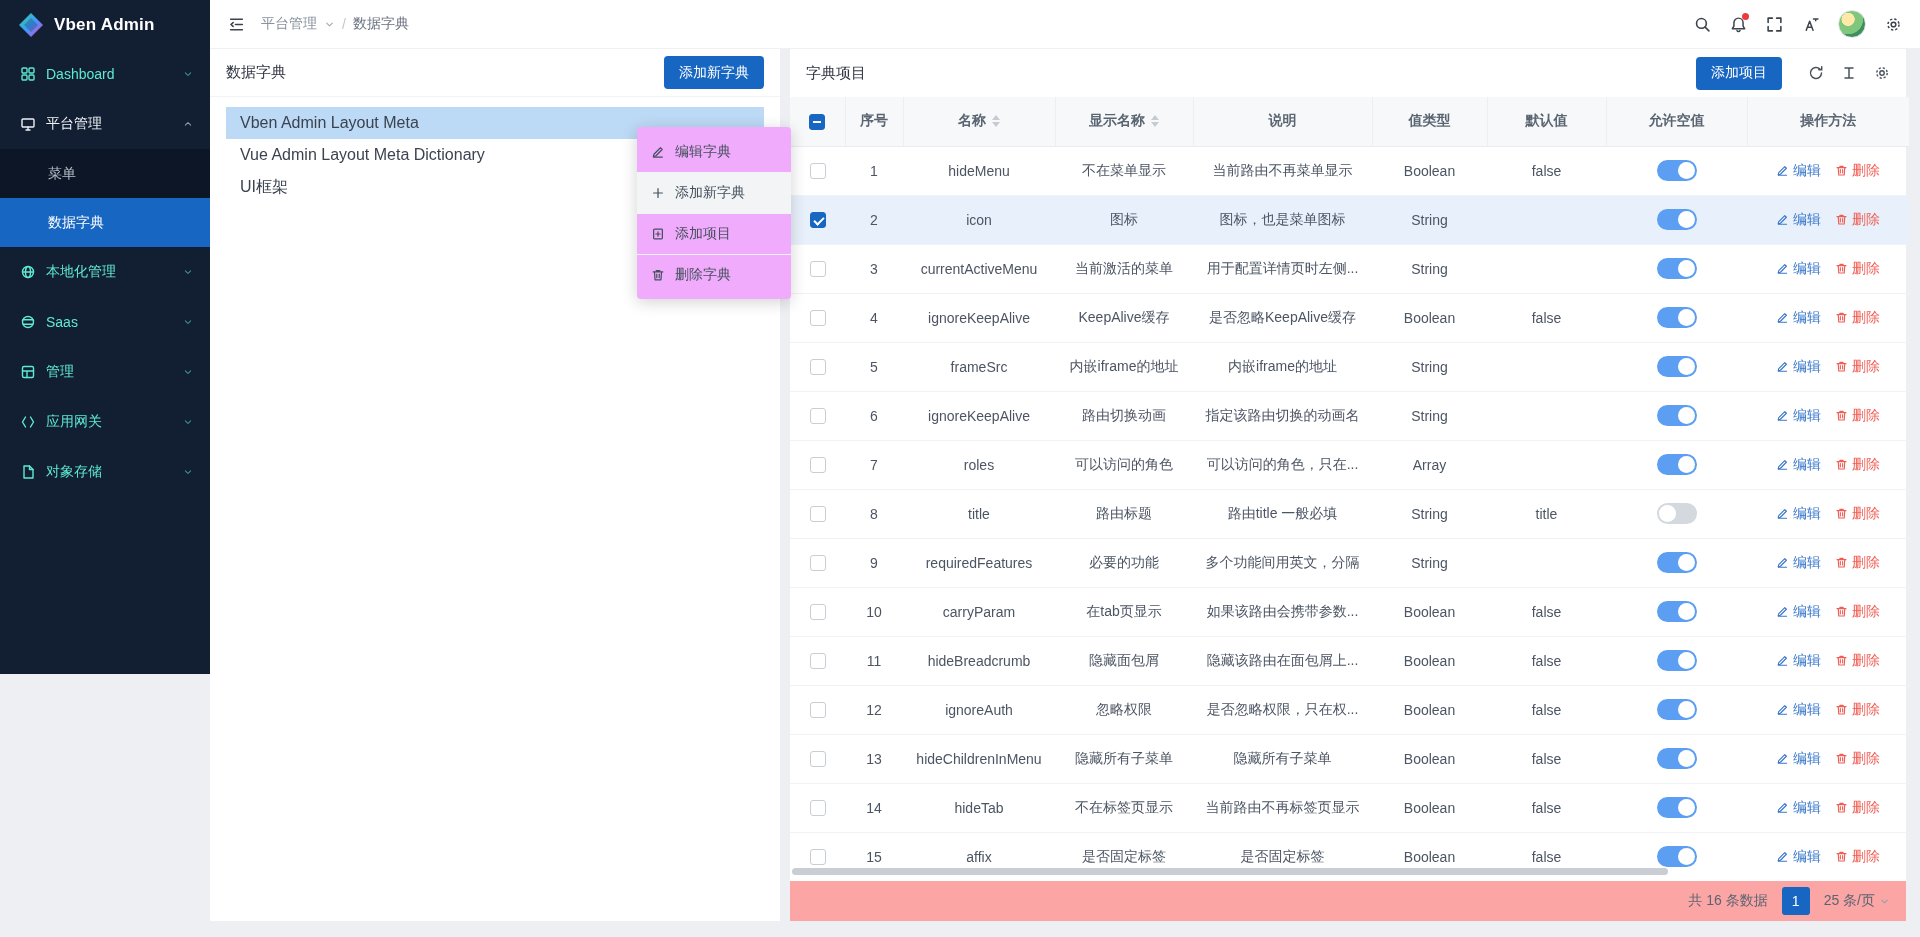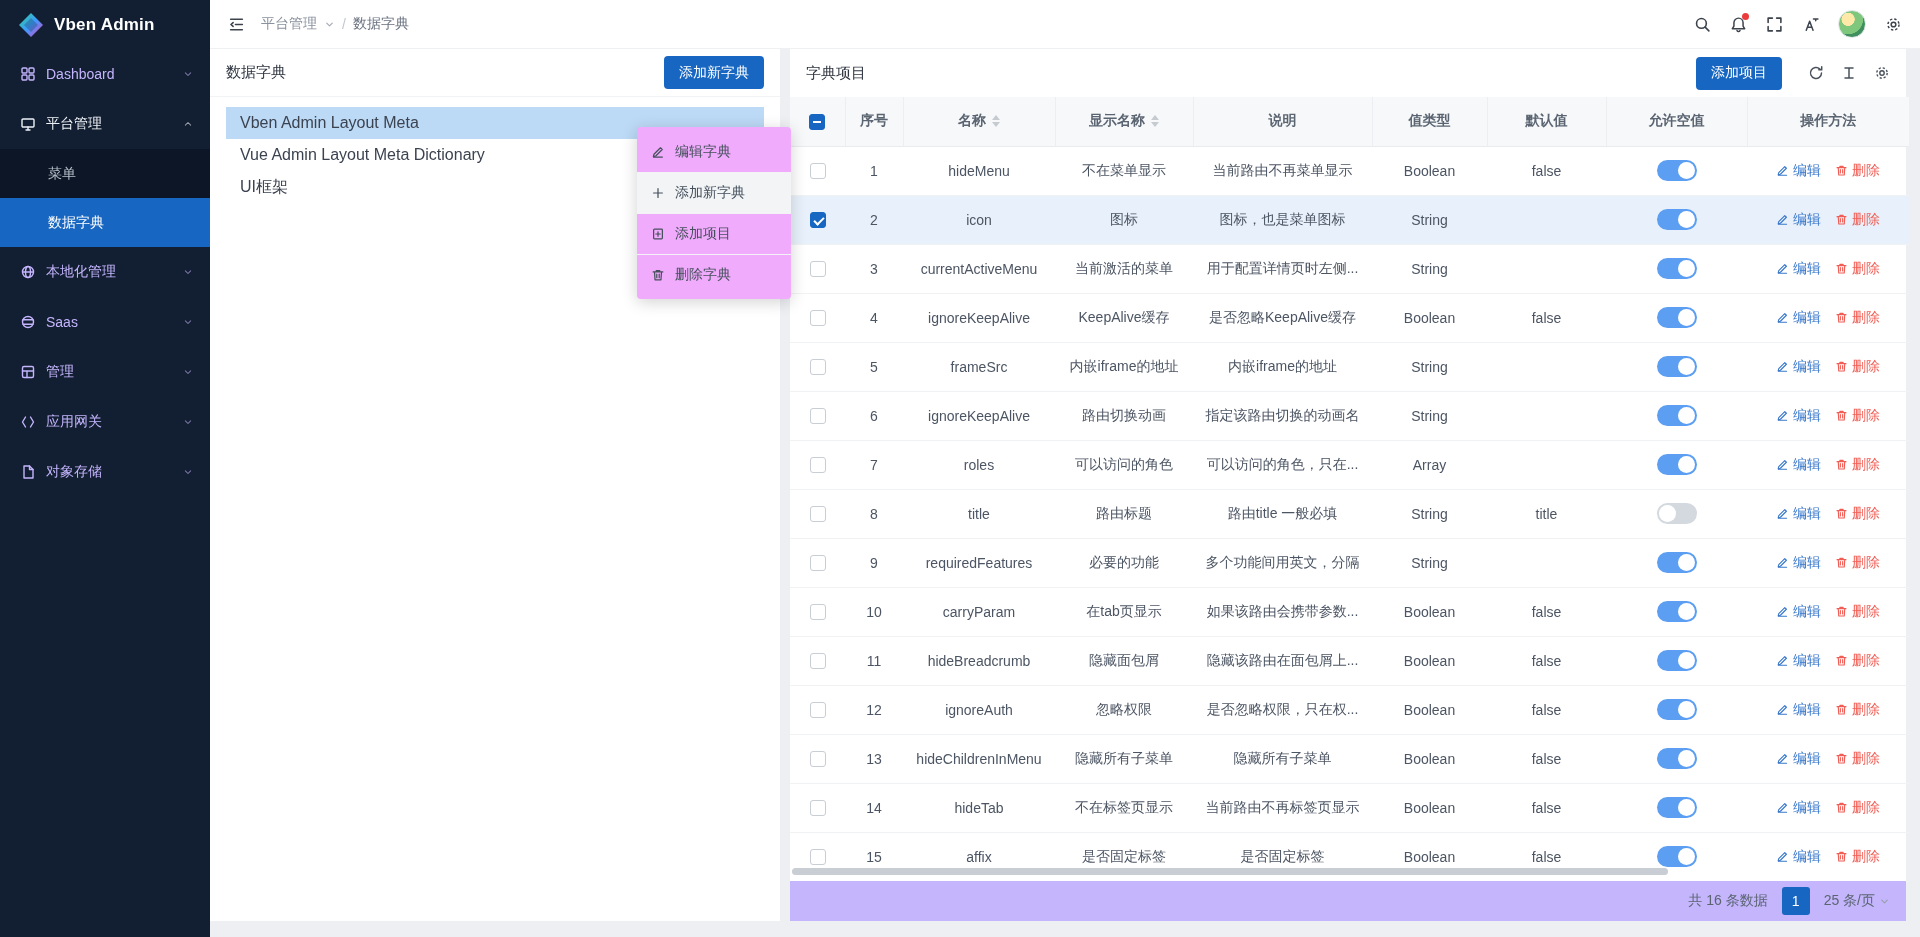--- a/index.html
+++ b/index.html
@@ -1,24 +1,24 @@
 <!DOCTYPE html>
 <html><head>
 <meta charset="utf-8">
 <style>
   *{box-sizing:border-box;margin:0;padding:0}
   html,body{width:1920px;height:937px;overflow:hidden}
   body{font-family:"Liberation Sans","DejaVu Sans",sans-serif;font-size:14px;color:#333;background:#edeff3;position:relative}
   svg{display:block}
 
   
-  .sidebar{position:absolute;left:0;top:0;width:210px;height:937px;background:#121e31;z-index:5}
+  .sidebar{position:absolute;left:0;top:0;width:210px;height:674px;background:#121e31;z-index:5}
   .logo{height:49px;display:flex;align-items:center;gap:10px;padding-left:18px}
   .logo-text{color:#fff;font-size:17px;font-weight:bold;letter-spacing:.2px}
-  .menu-item{height:50px;display:flex;align-items:center;gap:10px;padding:0 16px 0 20px;color:#c4b5fd;cursor:pointer}
+  .menu-item{height:50px;display:flex;align-items:center;gap:10px;padding:0 16px 0 20px;color:#5eead4;cursor:pointer}
   .menu-item .mi-label{flex:1;font-size:14px}
   .menu-item.open{color:#eef2f7}
   .mi-icon svg{width:16px;height:16px}
   .mi-chevron{opacity:.6}
   .mi-chevron svg{width:12px;height:12px}
   .submenu{background:#0d1626}
   .submenu-item{height:49px;line-height:49px;padding-left:48px;color:#b6c0cb;cursor:pointer;font-size:14px}
   .submenu-item.active{background:#1766c2;color:#fff}
 
   
@@ -87,21 +87,21 @@
   .switch.on::after{right:2px}
   .switch.off::after{left:2px}
 
   .action-link{display:inline-flex;align-items:center;gap:4px;cursor:pointer;font-size:14px;vertical-align:middle}
   .action-edit{color:#3a78cb}
   .action-del{color:#f05d54;margin-left:14px}
   .action-link svg{width:13px;height:13px}
 
   .hscroll{position:absolute;left:2px;bottom:46px;width:876px;height:7px;border-radius:4px;background:#c9cdd4;cursor:pointer}
 
-  .tbl-footer{position:absolute;left:0;right:0;bottom:0;height:40px;display:flex;align-items:center;justify-content:flex-end;gap:14px;padding:0 16px;color:#5b6572;background:#c4b5fd}
+  .tbl-footer{position:absolute;left:0;right:0;bottom:0;height:40px;display:flex;align-items:center;justify-content:flex-end;gap:14px;padding:0 16px;color:#5b6572;background:#fca5a5}
   .page-btn{min-width:28px;height:28px;border-radius:3px;background:#1766c2;color:#fff;display:flex;align-items:center;justify-content:center;font-size:14px;cursor:pointer}
   .page-size{display:flex;align-items:center;gap:4px;cursor:pointer;color:#5b6572}
   .page-size svg{width:11px;height:11px;color:#9aa1ab}
 </style>
 </head>
 <body>
 
 <aside class="sidebar">
   <div class="logo">
     <span>

